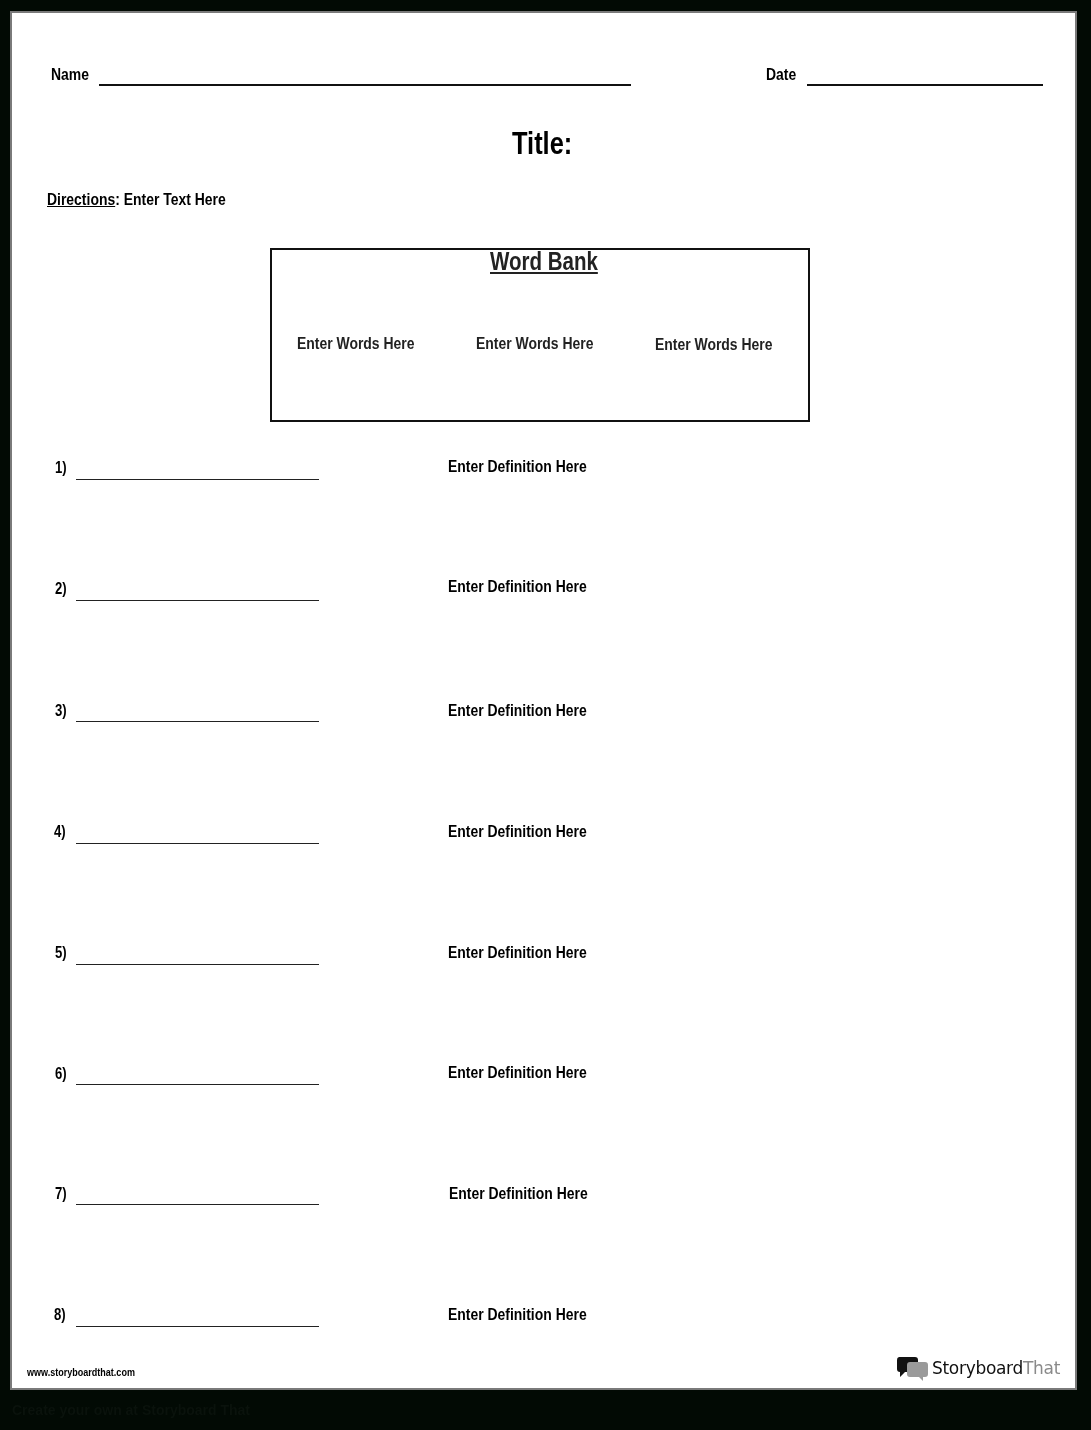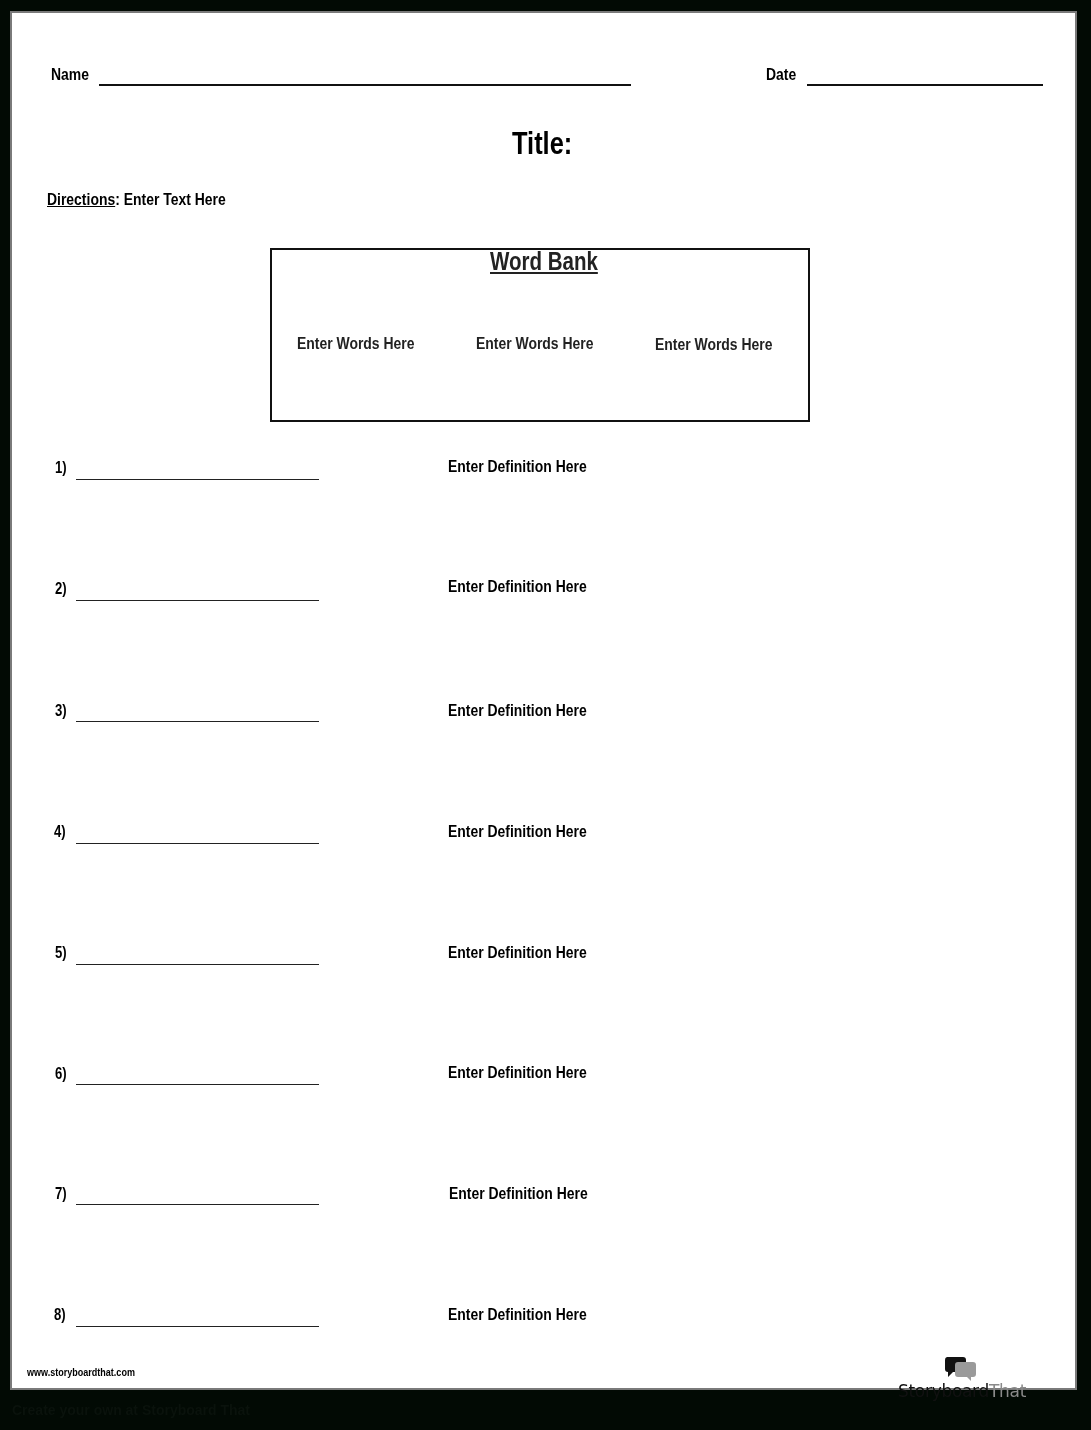--- a/index.html
+++ b/index.html
@@ -122,21 +122,21 @@
     <span class="abs cond def" style="left:437px; top:1171px;">Enter Definition Here</span>
   </div>
   <div>
     <span class="abs cond num" style="left:42px; top:1293px;">8)</span>
     <div class="line thin" style="left:64px; top:1313px; width:243px;"></div>
     <span class="abs cond def" style="left:436px; top:1292px;">Enter Definition Here</span>
   </div>
 
   <span class="abs cond url" style="left:15px; top:1353px;">www.storyboardthat.com</span>
 
-  <div class="abs" style="left:884px; top:1342px; display:flex; align-items:center;flex-direction:column;">
+  <div class="abs" style="left:884px; top:1342px; display:flex; align-items:center;">
     <svg width="34" height="26" viewBox="0 0 34 26">
       <path d="M3 2 h16 a3 3 0 0 1 3 3 v9 a3 3 0 0 1 -3 3 h-10 l-5 5 v-5 a3 3 0 0 1 -3 -3 v-9 a3 3 0 0 1 2 -3 z" fill="#111"></path>
       <path d="M14 7 h15 a3 3 0 0 1 3 3 v9 a3 3 0 0 1 -3 3 h-2 v4 l-4 -4 h-9 a3 3 0 0 1 -3 -3 v-9 a3 3 0 0 1 3 -3 z" fill="#9a9a9a"></path>
     </svg>
     <span class="logo-text" style="margin-left:2px;"><span>Storyboard</span><span class="that">That</span></span>
   </div>
 </div>
 
 <div class="watermark">Create your own at Storyboard That</div>
 

